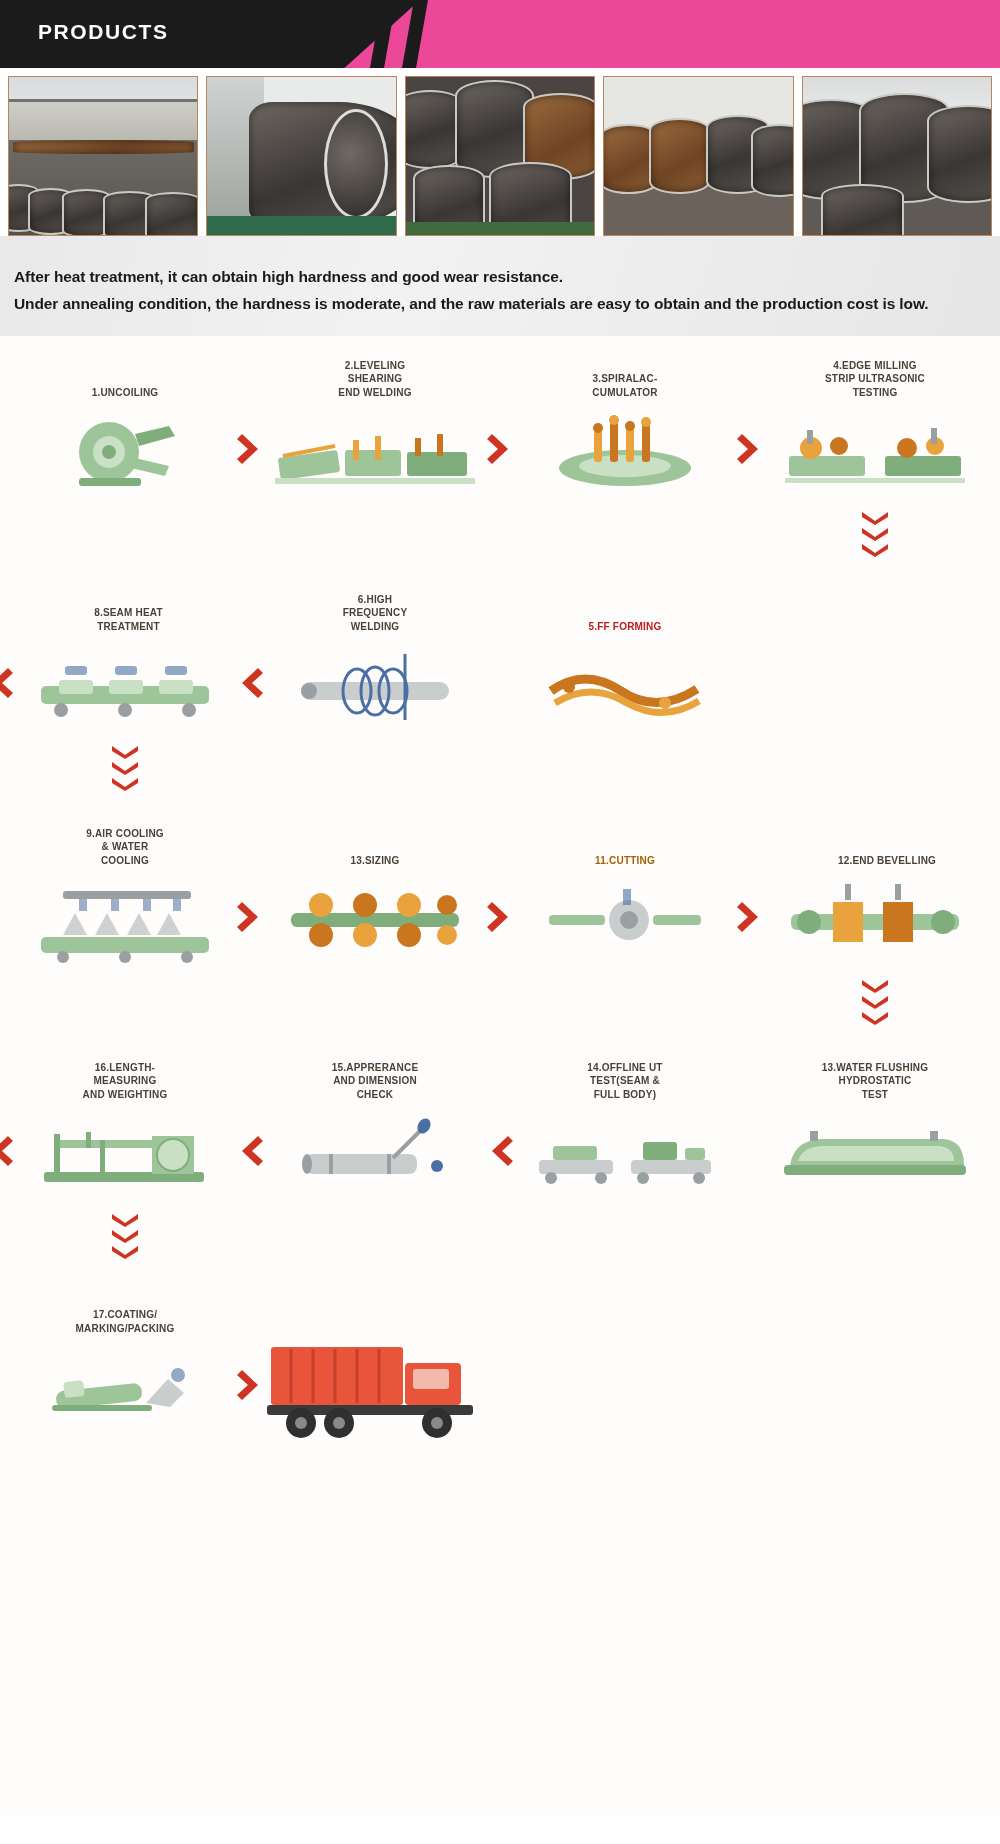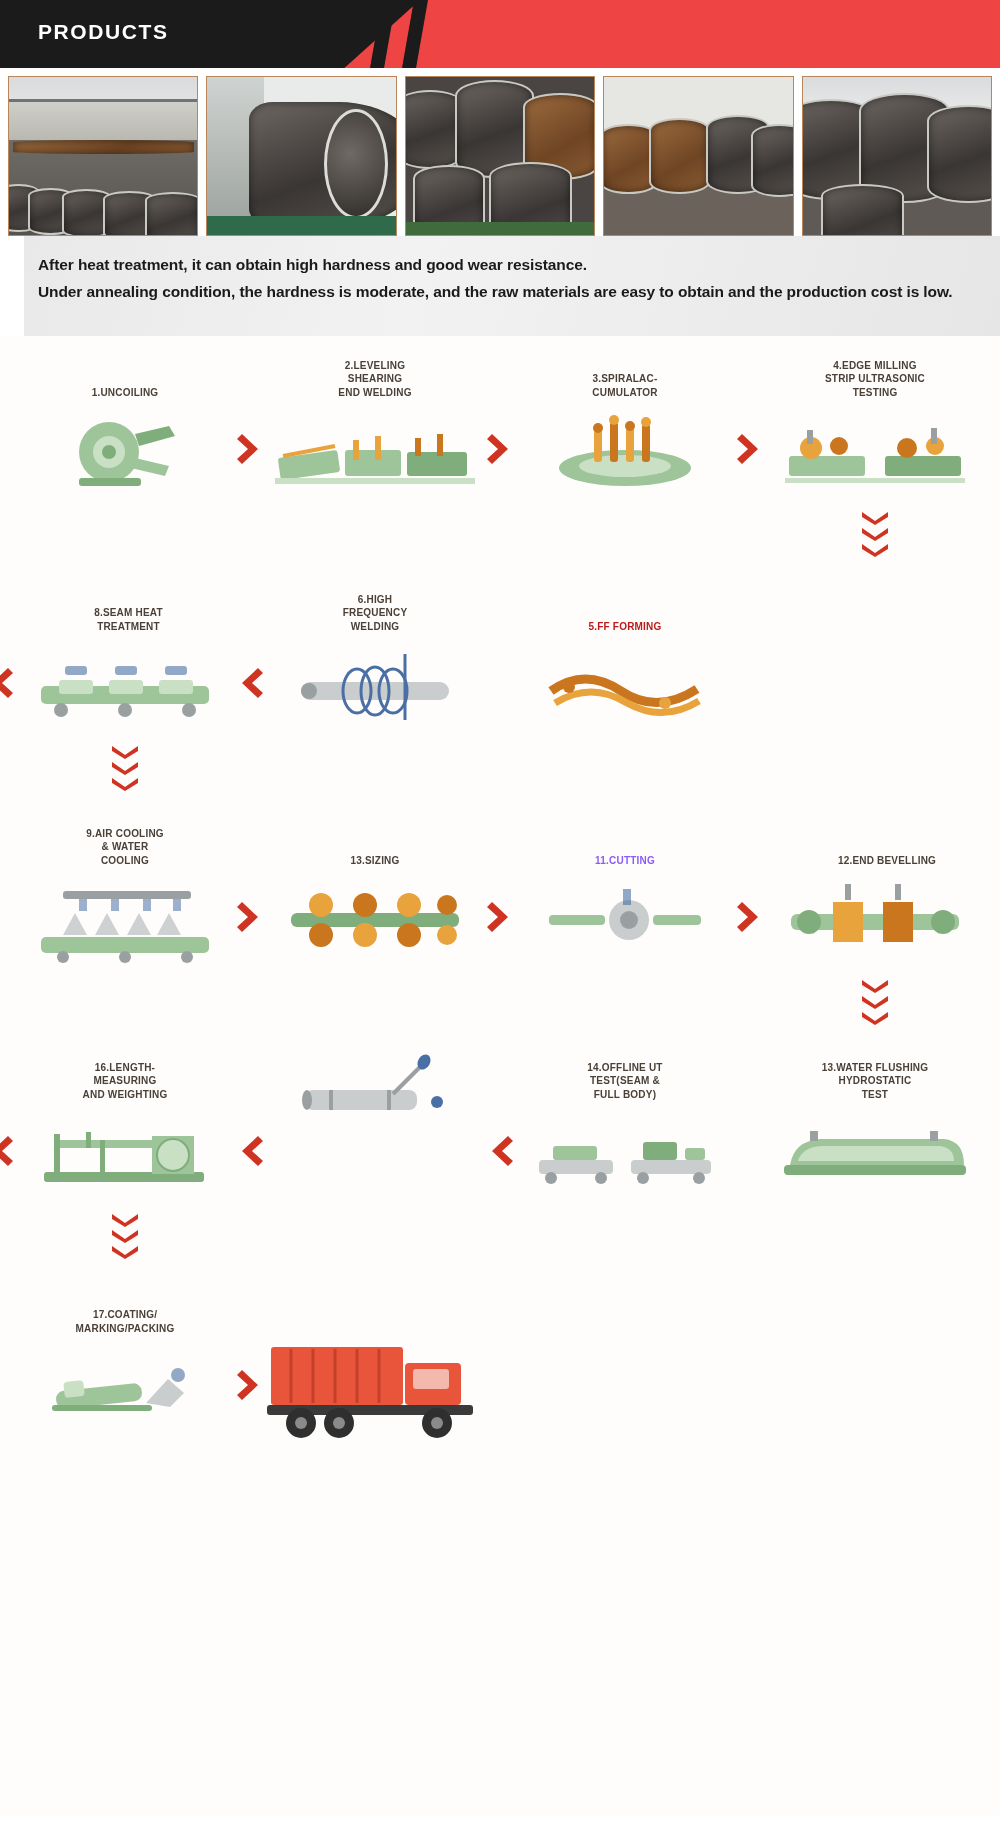--- a/index.html
+++ b/index.html
@@ -9,21 +9,21 @@
     font-family: "Liberation Sans", sans-serif;
     position: relative;
     overflow: hidden;
   }
 
   
   .header {
     position: relative;
     height: 68px;
     width: 100%;
-    background: #ef4444;
+    background: #ec4899;
   }
   .header-band {
     position: absolute;
     left: 0; top: 0;
     width: 420px; height: 68px;
     background: #1b1b1b;
     clip-path: polygon(0 0, 100% 0, 82% 100%, 0 100%);
   }
   .header-title {
     position: absolute;
@@ -61,23 +61,22 @@
   .ph-grnd  { position:absolute; left:0; bottom:0; width:100%; height:60%; background:linear-gradient(#6f6b66,#56524e); }
   .ph-pipe  { position:absolute; border-radius:50%/16%; background:linear-gradient(160deg,#6d6762,#3a3634 55%,#57524d); box-shadow: inset 0 0 8px rgba(0,0,0,.55); }
   .ph-pipe.lg{ border:2px solid #c9c9c4; }
   .ph-rust  { background:linear-gradient(150deg,#9c6b3e,#6f4524 60%,#8a5c33); }
   .ph-greenfloor{ position:absolute; left:0; bottom:0; width:100%; height:22%; background:#2f6b4a; }
   .ph-white { position:absolute; left:0; top:0; width:100%; height:48%; background:#f0f1ef; }
 
   
   .desc {
     background: linear-gradient(105deg,#e9e9e9 0%,#f2f2f2 40%,#e6e6e6 100%);
-    padding: 16px 14px 18px 14px;
+    padding: 28px 14px 18px 14px;
     min-height: 100px;
-    margin-left: 24px;
   }
   .desc p {
     font-size: 15.5px;
     font-weight: bold;
     color: #1a1a1a;
     line-height: 1.72;
     letter-spacing: -0.1px;
   }
 
   
@@ -442,21 +441,21 @@
               <circle cx="162" cy="50" r="10" fill="#e8a33d"></circle>
       </svg>
           </div>
           <div class="hchev right" style="color: rgb(207, 51, 34);">
             <svg width="26" height="34" viewBox="0 0 26 34">
               <path d="M5 2 L21 17 L5 32 L0 27 L11 17 L0 7 Z" fill="currentColor"></path>
             </svg>
           </div>
         </div>
         <div class="cell">
-          <div class="step-label" style="color: #8b5cf6;">11.CUTTING</div>
+          <div class="step-label" style="color: #a16207;">11.CUTTING</div>
           <div class="icon-box">
       <svg width="160" height="70" viewBox="0 0 160 70">
         <rect x="4" y="30" width="56" height="10" rx="4" fill="#9ec49a"></rect>
         <rect x="108" y="30" width="48" height="10" rx="4" fill="#9ec49a"></rect>
         <circle cx="84" cy="35" r="20" fill="#c9cdce"></circle>
         <circle cx="84" cy="35" r="9" fill="#9aa0a2"></circle>
         <rect x="78" y="4" width="8" height="16" fill="#4a6fa5" opacity=".6"></rect>
       </svg>
           </div>
           <div class="hchev right" style="color: rgb(207, 51, 34);">
@@ -512,20 +511,21 @@
         <circle cx="133" cy="41" r="16" fill="#c9e0c4" stroke="#7fae7c" stroke-width="2"></circle>
       </svg>
           </div>
           <div class="hchev left" style="color: rgb(207, 51, 34);">
             <svg width="26" height="34" viewBox="0 0 26 34">
               <path d="M21 2 L5 17 L21 32 L26 27 L15 17 L26 7 Z" fill="currentColor"></path>
             </svg>
           </div>
         </div>
         <div class="cell">
+          <div class="step-label" style="color: rgb(74, 64, 56);">15.APPRERANCE<br>AND DIMENSION<br>CHECK</div>
           <div class="icon-box">
       <svg width="160" height="80" viewBox="0 0 160 80">
         <rect x="10" y="40" width="112" height="20" rx="8" fill="#c9cdce"></rect>
         <rect x="34" y="40" width="4" height="20" fill="#9aa0a2"></rect>
         <rect x="92" y="40" width="4" height="20" fill="#9aa0a2"></rect>
         <ellipse cx="12" cy="50" rx="5" ry="10" fill="#9aa0a2"></ellipse>
         <line x1="98" y1="44" x2="126" y2="16" stroke="#9aa0a2" stroke-width="4"></line>
         <ellipse cx="129" cy="12" rx="6" ry="8" fill="#4a6fa5" transform="rotate(30 129 12)"></ellipse>
         <circle cx="142" cy="52" r="6" fill="#4a6fa5"></circle>
       </svg>

